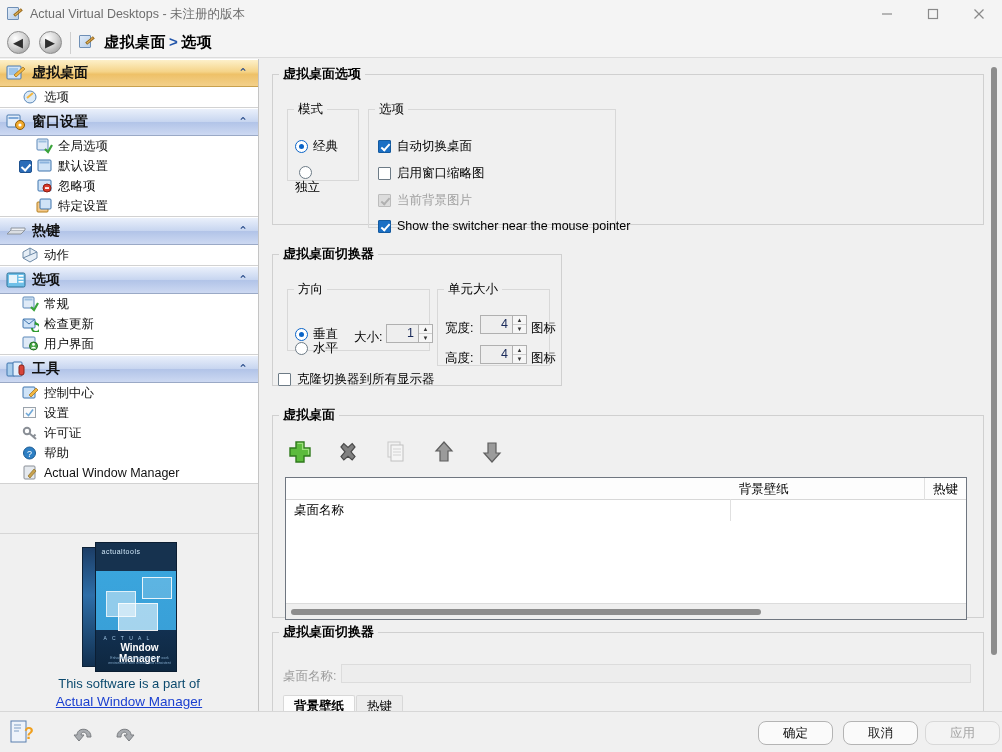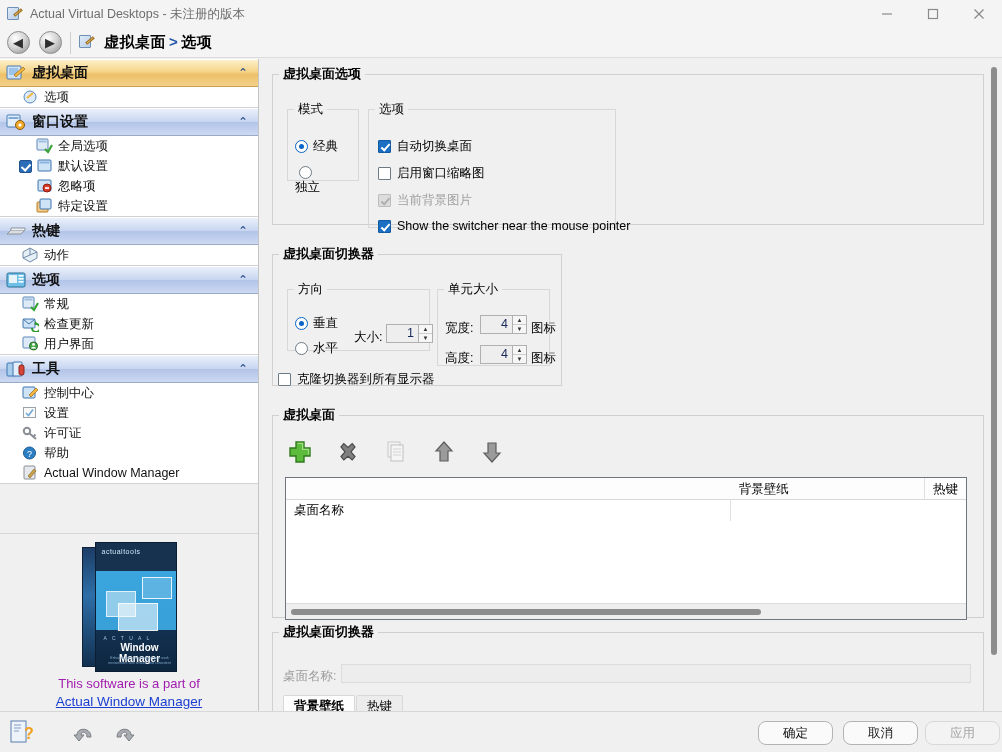--- a/index.html
+++ b/index.html
@@ -137,21 +137,21 @@
   }
   .boxart .front .bt1 {
     position:absolute; left:8px; top:92px; color:#9fc4e4; font-size:5px; letter-spacing:2px;
   }
   .boxart .front .bt2 {
     position:absolute; left:8px; top:99px; color:#ffffff; font-size:10px; font-weight:bold;
   }
   .boxart .front .bt3 {
     position:absolute; left:8px; top:113px; color:#7fa5c6; font-size:3.5px; line-height:1.5;
   }
-  .promo-text { font-size: 13px; color: #a21caf; margin-top: 9px; }
+  .promo-text { font-size: 13px; color: #0c4a6e; margin-top: 9px; }
   .promo-link { font-size: 13.5px; color: #1a3fd0; text-decoration: underline; margin-top: 3px; display:block; }
 
   
   .main {
     position: absolute; left: 260px; top: 59px; width: 742px; height: 652px;
     background: #f0f0f0; overflow: hidden;
   }
   .mscroll {
     position: absolute; right: 0; top: 0; width: 15px; height: 652px;
     background: #f0f0f0;
@@ -583,21 +583,21 @@
           <span>Show the switcher near the mouse pointer</span>
         </div>
       </fieldset>
     </fieldset>
 
     <fieldset class="gb" style="left:12px; top:186px; width:290px; height:141px;">
       <legend>虚拟桌面切换器</legend>
 
       <fieldset class="gb sub" style="position:absolute; left:14px; top:18px; width:143px; height:70px;">
         <legend>方向</legend>
-        <div class="radio on" style="left:7px; top:17px;">
+        <div class="radio on" style="left:7px; top:28px;">
           <span class="rdot"></span>
           <span>垂直</span>
         </div>
         <div class="radio" style="left:7px; top:42px;">
           <span class="rdot"></span>
           <span>水平</span>
         </div>
         <span class="lbl" style="left:66px; top:31px;">大小:</span>
         <div class="spin" style="left:98px; top:26px;">
           <div class="sval">1</div>

